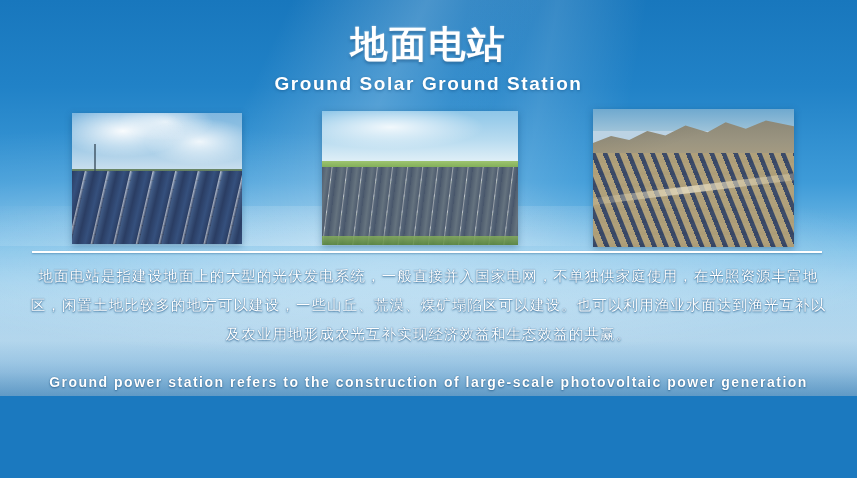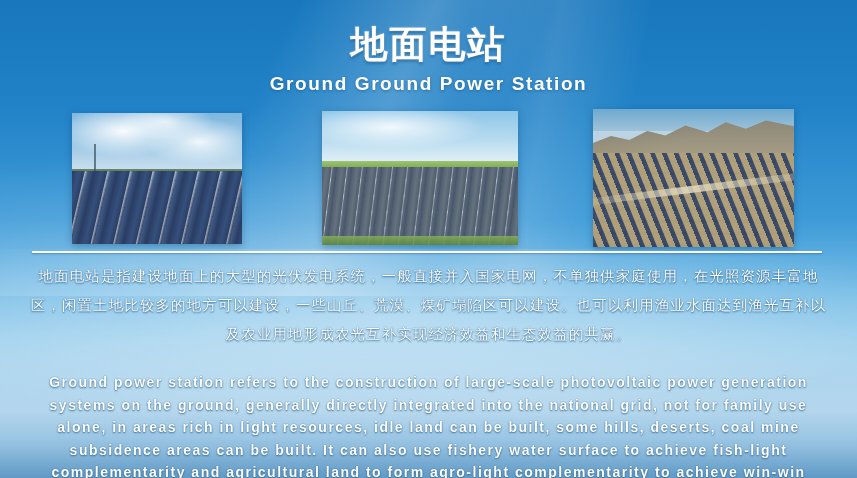--- a/index.html
+++ b/index.html
@@ -8,21 +8,21 @@
     width: 857px;
     height: 478px;
     overflow: hidden;
     background: #1b79bf;
     font-family: "Liberation Sans", sans-serif;
   }
 
   #page {
     position: relative;
     width: 857px;
-    height: 478px;
+    height: 396px;
     overflow: hidden;
     
     background:
       linear-gradient(180deg,
         #1877bd 0%,
         #2182c7 22%,
         #3e9bd8 46%,
         #7cc0e8 63%,
         #a8d4ee 76%,
         #bcdcf0 86%,
@@ -215,21 +215,21 @@
     text-shadow: 0 1px 2px rgba(40,95,140,.8), 0 0 1px rgba(40,95,140,.9);
   }
 </style>
 </head>
 <body>
 
 <div id="page">
 
   <div id="header">
     <div id="title-cn">地面电站</div>
-    <div id="title-en">Ground Ground Power Station</div>
+    <div id="title-en">Ground Solar Ground Station</div>
   </div>
 
   <div id="photo-strip">
 
     <div class="photo" id="photo-1">
       <div class="ph-sky"></div>
       <div class="ph-horizon"></div>
       <div class="ph-pole"></div>
       <div class="ph-ground"></div>
     </div>

